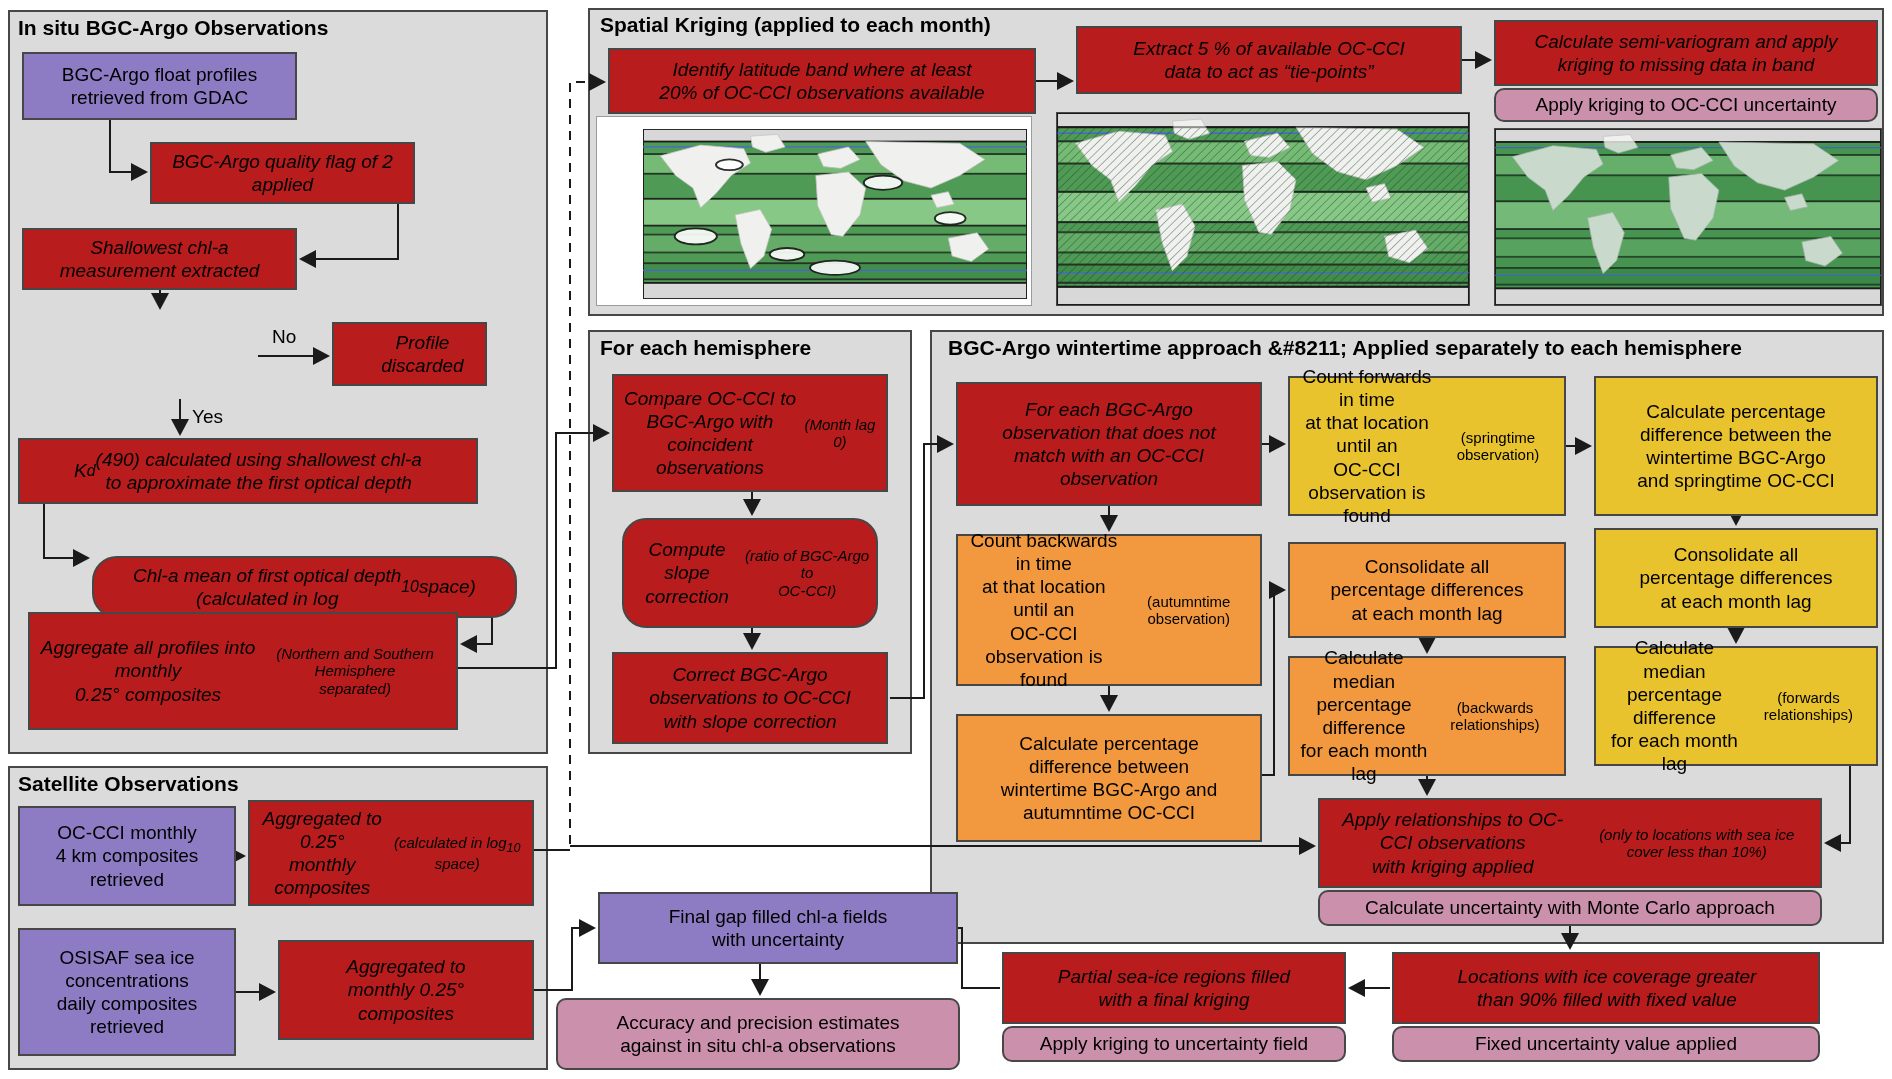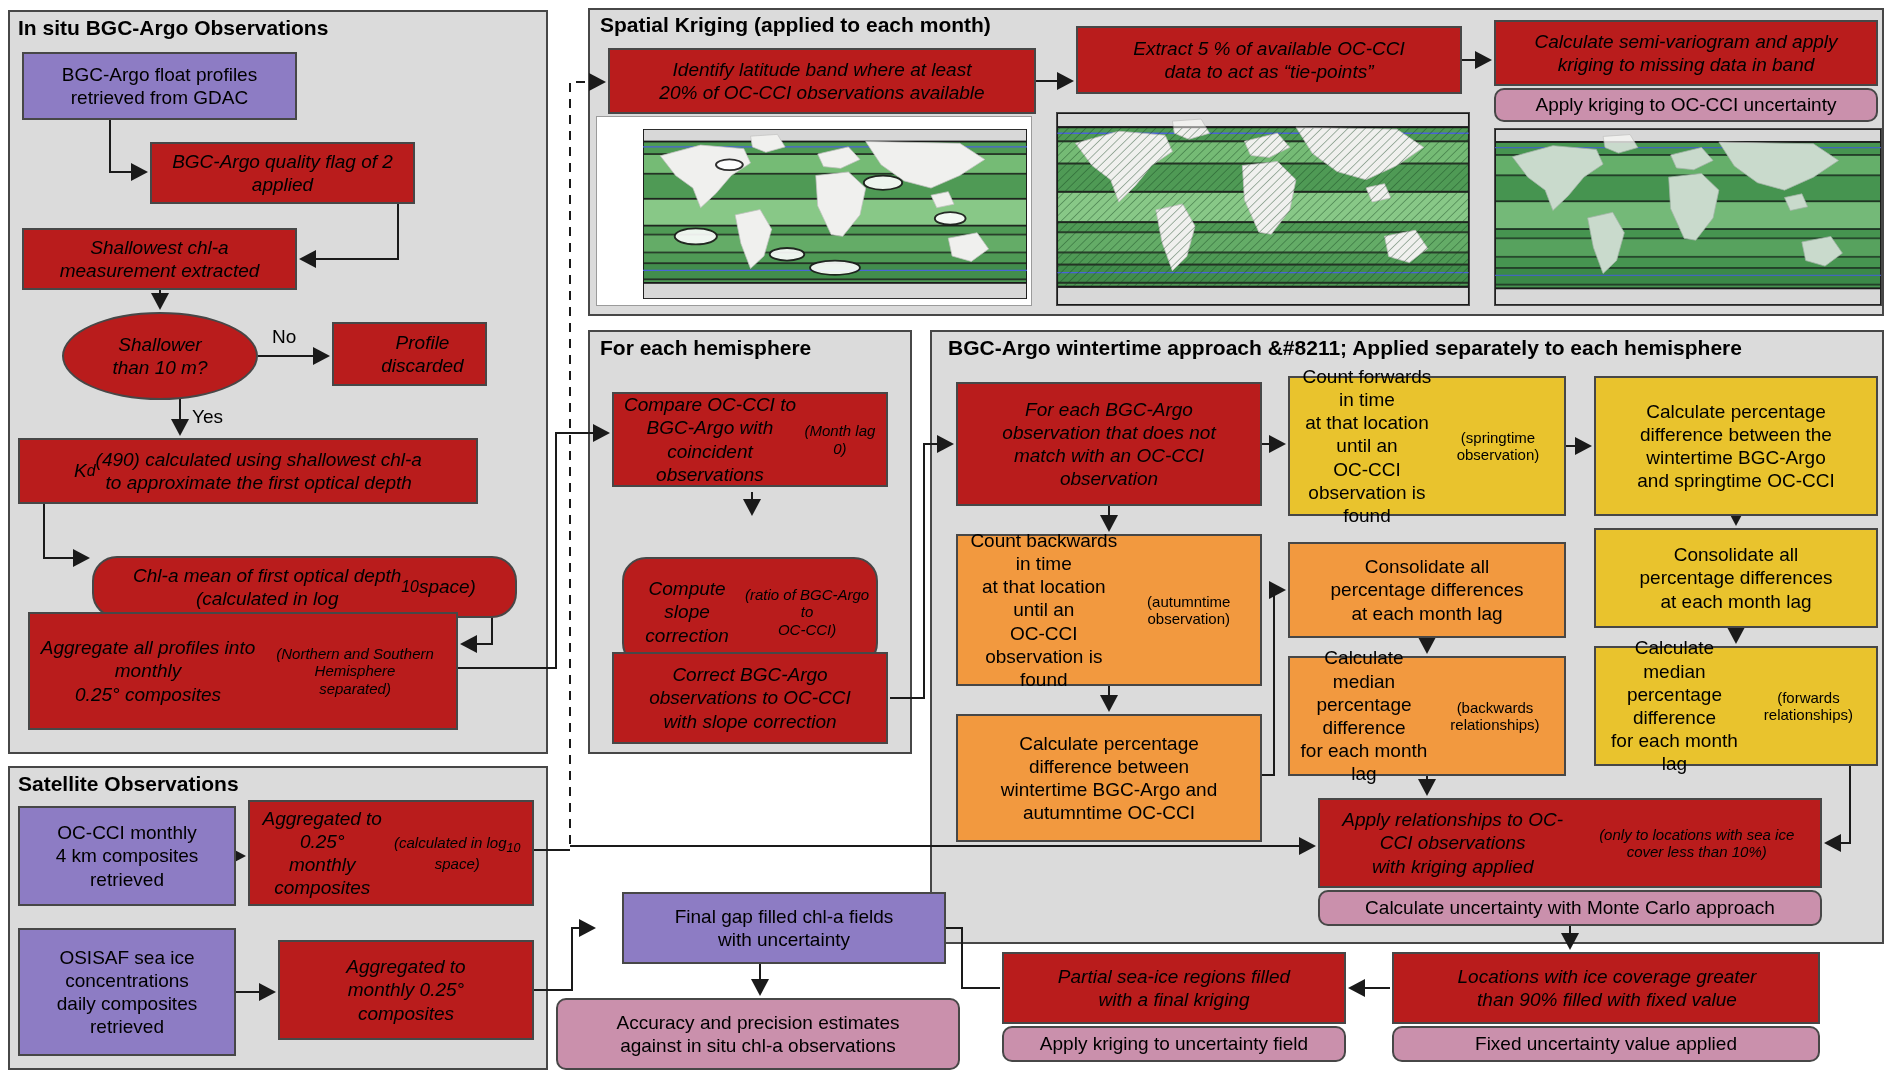--- a/index.html
+++ b/index.html
@@ -9,21 +9,21 @@
   .panel-title{position:absolute;font-weight:bold;font-size:21px;z-index:6;white-space:nowrap;}
   .box{position:absolute;border:2px solid #474747;box-sizing:border-box;display:flex;
        align-items:center;justify-content:center;text-align:center;font-size:19px;line-height:1.22;
        padding:2px 6px;z-index:5;}
   .green{background:#b91c1c;font-style:italic;}
   .purple{background:#8d7cc4;}
   .yellow{background:#e9c32d;}
   .orange{background:#f2993f;}
   .pink{background:#ca90ac;border-radius:10px;}
   .ellipse{border-radius:50%;}
-  .rounded{border-radius:24px;margin-top:39px;}
+  .rounded{border-radius:24px;}
   .small{font-size:15px;line-height:1.15;display:inline-block;}
   .edge-label{position:absolute;font-size:19px;z-index:6;}
   #arrows{position:absolute;left:0;top:0;width:1892px;height:1079px;z-index:3;pointer-events:none;}
   .arrow{stroke:#1a1a1a;stroke-width:2;fill:none;}
   .dashed{stroke-dasharray:9 7;}
   .map-frame{position:absolute;background:#ffffff;border:1px solid #9b9b9b;z-index:4;}
   .map-frame2{position:absolute;border:1px solid #474747;z-index:4;background:#ffffff;}
   .mapsvg{display:block;width:100%;height:100%;}
   .mapsvg-inner{position:absolute;}
 </style>
@@ -111,21 +111,20 @@
     <path class="arrow dashed" marker-end="url(#ah)" d="M 570 844 V 82 H 604"></path>
     <path class="arrow" marker-end="url(#ah)" d="M 534 990 H 572 V 928 H 594"></path>
     <path class="arrow" marker-end="url(#ah)" d="M 1036 81 H 1072"></path>
     <path class="arrow" marker-end="url(#ah)" d="M 1462 60 H 1490"></path>
   </svg>
 
   
   <div class="box purple" style="left:22px;top:52px;width:275px;height:68px;">BGC-Argo float profiles<br>retrieved from GDAC</div>
   <div class="box green" style="left:150px;top:142px;width:265px;height:62px;">BGC-Argo quality flag of 2<br>applied</div>
   <div class="box green" style="left:22px;top:228px;width:275px;height:62px;">Shallowest chl-a<br>measurement extracted</div>
-  <div class="box green ellipse" style="left:62px;top:312px;width:196px;height:88px;">Shallower<br>than 10 m?</div>
   <div class="edge-label" style="left:272px;top:326px;">No</div>
   <div class="edge-label" style="left:192px;top:406px;">Yes</div>
   <div class="box green" style="left:332px;top:322px;width:155px;height:64px;padding-left:32px;">Profile<br>discarded</div>
   <div class="box green" style="left:18px;top:438px;width:460px;height:66px;">K<sub>d</sub>(490) calculated using shallowest chl-a<br>to approximate the first optical depth</div>
   <div class="box green" style="left:92px;top:556px;width:425px;height:62px;border-radius:25px;">Chl-a mean of first optical depth<br>(calculated in log<sub>10</sub> space)</div>
   <div class="box green" style="left:28px;top:612px;width:430px;height:118px;">Aggregate all profiles into monthly<br>0.25° composites<br><span class="small">(Northern and Southern Hemisphere<br>separated)</span></div>
 
   
   <div class="box purple" style="left:18px;top:806px;width:218px;height:100px;">OC-CCI monthly<br>4 km composites<br>retrieved</div>
   <div class="box green" style="left:248px;top:800px;width:286px;height:106px;">Aggregated to 0.25°<br>monthly composites<br><span class="small">(calculated in log<sub>10</sub> space)</span></div>
@@ -164,38 +163,38 @@
     </svg>
   </div>
   <div class="map-frame2" style="left:1494px;top:128px;width:386px;height:176px;">
     <svg class="mapsvg" viewBox="0 0 400 190" preserveAspectRatio="none">
       <use href="#wmap"></use>
       <rect x="0" y="14" width="400" height="158" fill="#1f7a3a" opacity="0.18"></rect>
     </svg>
   </div>
 
   
-  <div class="box green" style="left:612px;top:392px;width:276px;height:95px;">Compare OC-CCI to<br>BGC-Argo with<br>coincident observations<br><span class="small">(Month lag 0)</span></div>
+  <div class="box green" style="left:612px;top:374px;width:276px;height:118px;">Compare OC-CCI to<br>BGC-Argo with<br>coincident observations<br><span class="small">(Month lag 0)</span></div>
   <div class="box green rounded" style="left:622px;top:518px;width:256px;height:110px;">Compute slope<br>correction<br><span class="small">(ratio of BGC-Argo to<br>OC-CCI)</span></div>
   <div class="box green" style="left:612px;top:652px;width:276px;height:92px;">Correct BGC-Argo<br>observations to OC-CCI<br>with slope correction</div>
 
   
   <div class="box green" style="left:956px;top:382px;width:306px;height:124px;">For each BGC-Argo<br>observation that does not<br>match with an OC-CCI<br>observation</div>
   <div class="box yellow" style="left:1288px;top:376px;width:278px;height:140px;">Count forwards in time<br>at that location until an<br>OC-CCI observation is<br>found<br><span class="small">(springtime observation)</span></div>
   <div class="box yellow" style="left:1594px;top:376px;width:284px;height:140px;">Calculate percentage<br>difference between the<br>wintertime BGC-Argo<br>and springtime OC-CCI</div>
   <div class="box orange" style="left:956px;top:534px;width:306px;height:152px;">Count backwards in time<br>at that location until an<br>OC-CCI observation is<br>found<br><span class="small">(autumntime observation)</span></div>
   <div class="box orange" style="left:1288px;top:542px;width:278px;height:96px;">Consolidate all<br>percentage differences<br>at each month lag</div>
   <div class="box yellow" style="left:1594px;top:528px;width:284px;height:100px;">Consolidate all<br>percentage differences<br>at each month lag</div>
   <div class="box orange" style="left:956px;top:714px;width:306px;height:128px;">Calculate percentage<br>difference between<br>wintertime BGC-Argo and<br>autumntime OC-CCI</div>
   <div class="box orange" style="left:1288px;top:656px;width:278px;height:120px;">Calculate median<br>percentage difference<br>for each month lag<br><span class="small">(backwards relationships)</span></div>
   <div class="box yellow" style="left:1594px;top:646px;width:284px;height:120px;">Calculate median<br>percentage difference<br>for each month lag<br><span class="small">(forwards relationships)</span></div>
   <div class="box green" style="left:1318px;top:798px;width:504px;height:90px;">Apply relationships to OC-CCI observations<br>with kriging applied<br><span class="small">(only to locations with sea ice cover less than 10%)</span></div>
   <div class="box pink" style="left:1318px;top:890px;width:504px;height:36px;">Calculate uncertainty with Monte Carlo approach</div>
 
   
-  <div class="box purple" style="left:622px;top:892px;width:324px;height:72px;text-align:center;">Final gap filled chl-a fields<br>with uncertainty</div>
+  <div class="box purple" style="left:598px;top:892px;width:360px;height:72px;text-align:center;">Final gap filled chl-a fields<br>with uncertainty</div>
   <div class="box pink" style="left:556px;top:998px;width:404px;height:72px;">Accuracy and precision estimates<br>against in situ chl-a observations</div>
   <div class="box green" style="left:1002px;top:952px;width:344px;height:72px;">Partial sea-ice regions filled<br>with a final kriging</div>
   <div class="box pink" style="left:1002px;top:1026px;width:344px;height:36px;">Apply kriging to uncertainty field</div>
   <div class="box green" style="left:1392px;top:952px;width:428px;height:72px;padding-left:8px;">Locations with ice coverage greater<br>than 90% filled with fixed value</div>
   <div class="box pink" style="left:1392px;top:1026px;width:428px;height:36px;">Fixed uncertainty value applied</div>
 
 </path></div>
 
 </body></html>

